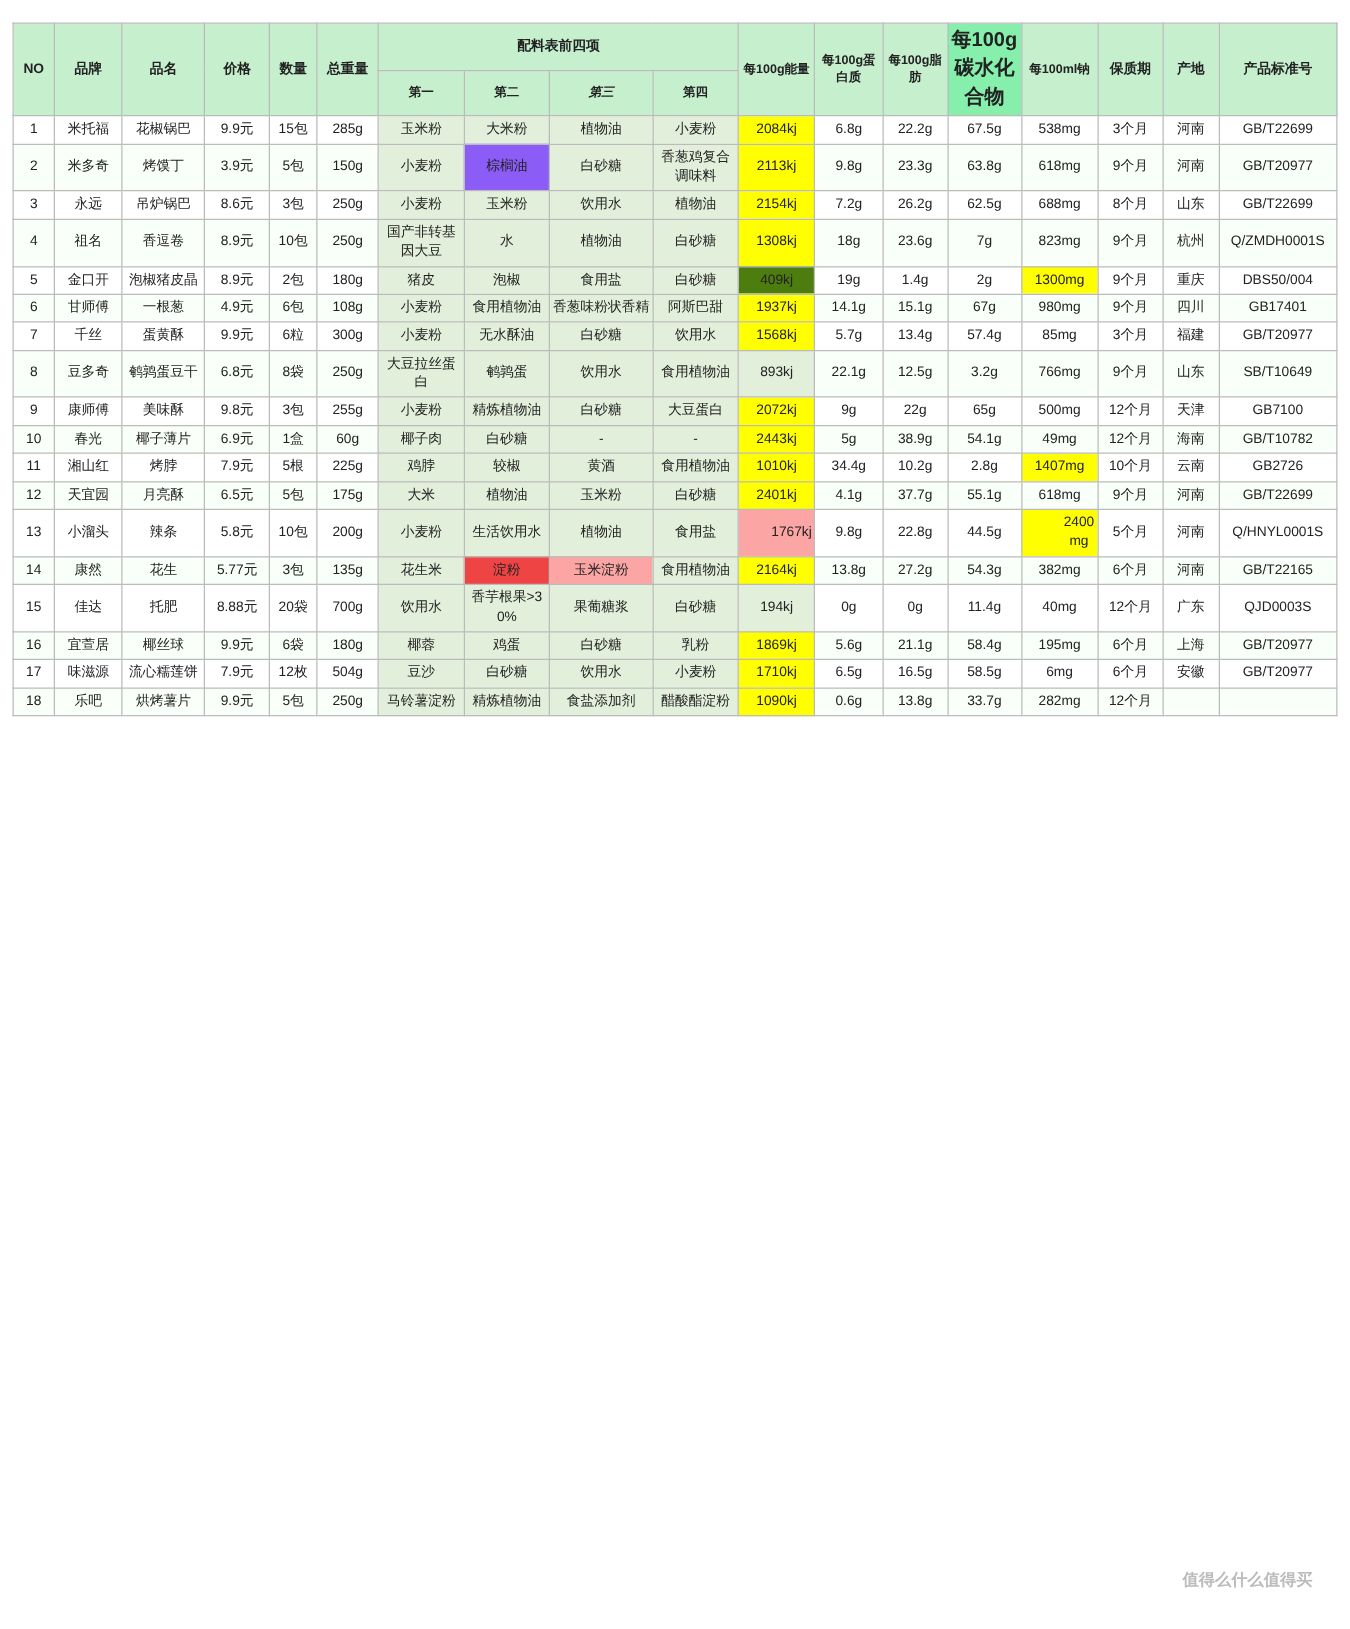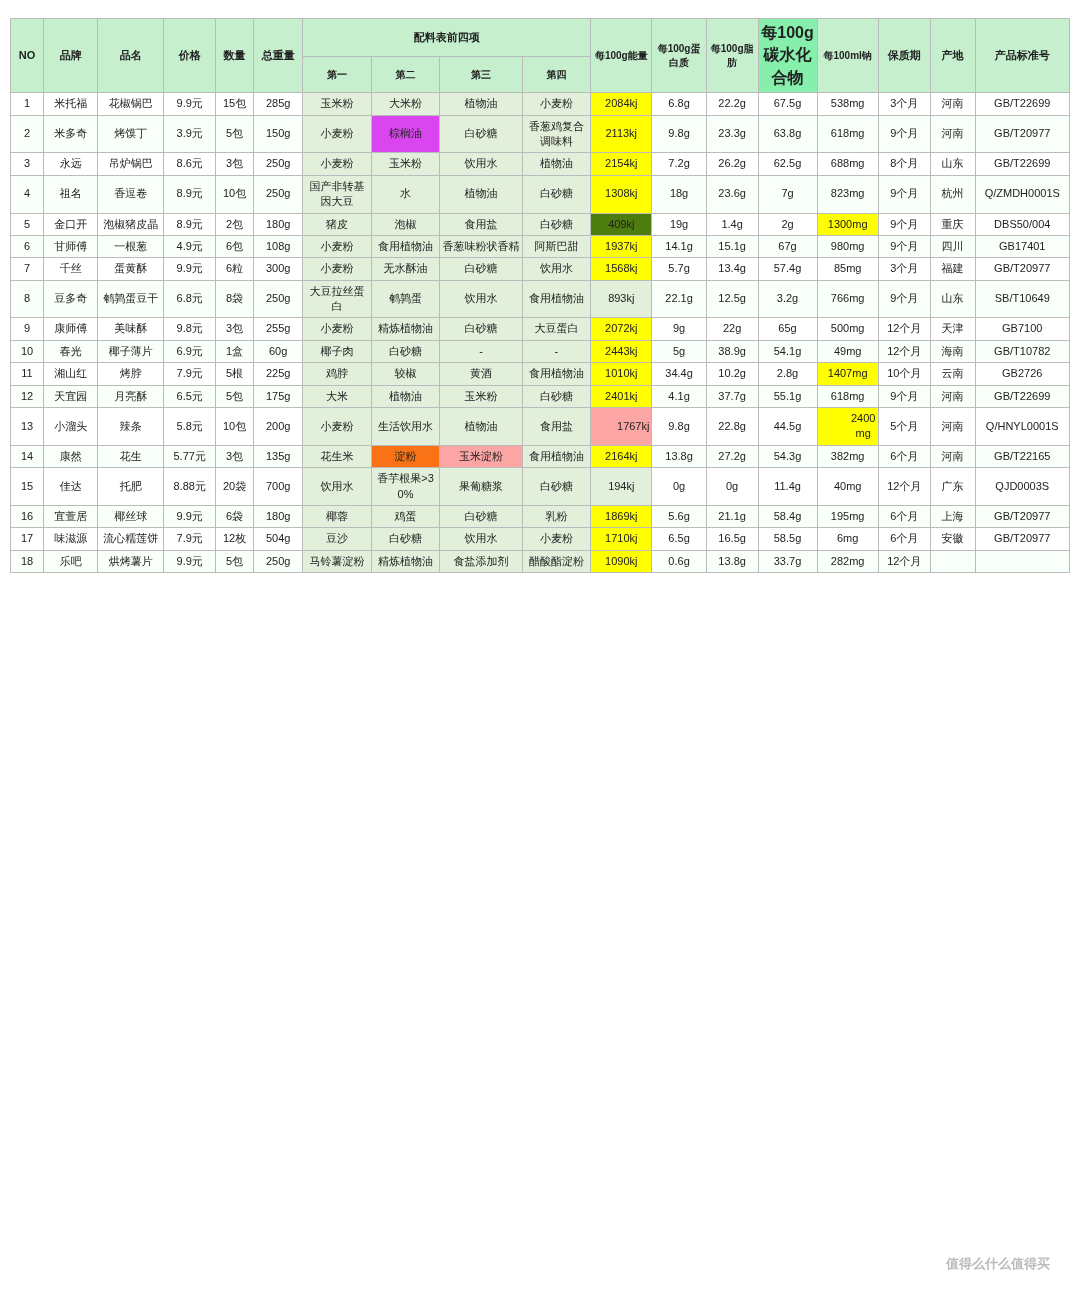--- a/index.html
+++ b/index.html
@@ -114,21 +114,21 @@
         <th rowspan="2" style="background:#c6efce; font-size:10px;">每100g脂肪</th>
         <th rowspan="2" style="background:#86efac; font-size:16px;">每100g碳水化合物</th>
         <th rowspan="2" style="background:#c6efce; font-size:10px;">每100ml钠</th>
         <th rowspan="2">保质期</th>
         <th rowspan="2">产地</th>
         <th rowspan="2">产品标准号</th>
       </tr>
       <tr>
         <th style="background:#c6efce; font-size:10px;">第一</th>
         <th style="background:#c6efce; font-size:10px;">第二</th>
-        <th style="background:#c6efce; font-size:10px;">第三</th>
+        <th style="background:#c6efce; font-size:10px;font-style:italic;">第三</th>
         <th style="background:#c6efce; font-size:10px;">第四</th>
       </tr>
     </thead>
     <tbody id="table-body">
     <tr>
           <td>1</td>
           <td>米托福</td>
           <td>花椒锅巴</td>
           <td>9.9元</td>
           <td>15包</td>
@@ -147,21 +147,21 @@
           <td>GB/T22699</td>
         </tr>
         <tr>
           <td>2</td>
           <td>米多奇</td>
           <td>烤馍丁</td>
           <td>3.9元</td>
           <td>5包</td>
           <td>150g</td>
           <td style="background: rgb(226, 239, 218);">小麦粉</td>
-          <td style="background: #d946ef; margin-top: 46px;">棕榈油</td>
+          <td style="background: #8b5cf6; margin-top: 46px;">棕榈油</td>
           <td style="background: rgb(226, 239, 218);">白砂糖</td>
           <td style="background: rgb(226, 239, 218);">香葱鸡复合调味料</td>
           <td style="background: rgb(255, 255, 0);">2113kj</td>
           <td>9.8g</td>
           <td>23.3g</td>
           <td>63.8g</td>
           <td>618mg</td>
           <td>9个月</td>
           <td>河南</td>
           <td>GB/T20977</td>
@@ -387,21 +387,21 @@
           <td>Q/HNYL0001S</td>
         </tr>
         <tr>
           <td>14</td>
           <td>康然</td>
           <td>花生</td>
           <td>5.77元</td>
           <td>3包</td>
           <td>135g</td>
           <td style="background: rgb(226, 239, 218);">花生米</td>
-          <td style="background: #f97316;">淀粉</td>
+          <td style="background: #ef4444;">淀粉</td>
           <td style="background: #fca5a5;">玉米淀粉</td>
           <td style="background: rgb(226, 239, 218);">食用植物油</td>
           <td style="background: rgb(255, 255, 0);">2164kj</td>
           <td>13.8g</td>
           <td>27.2g</td>
           <td>54.3g</td>
           <td>382mg</td>
           <td>6个月</td>
           <td>河南</td>
           <td>GB/T22165</td>

